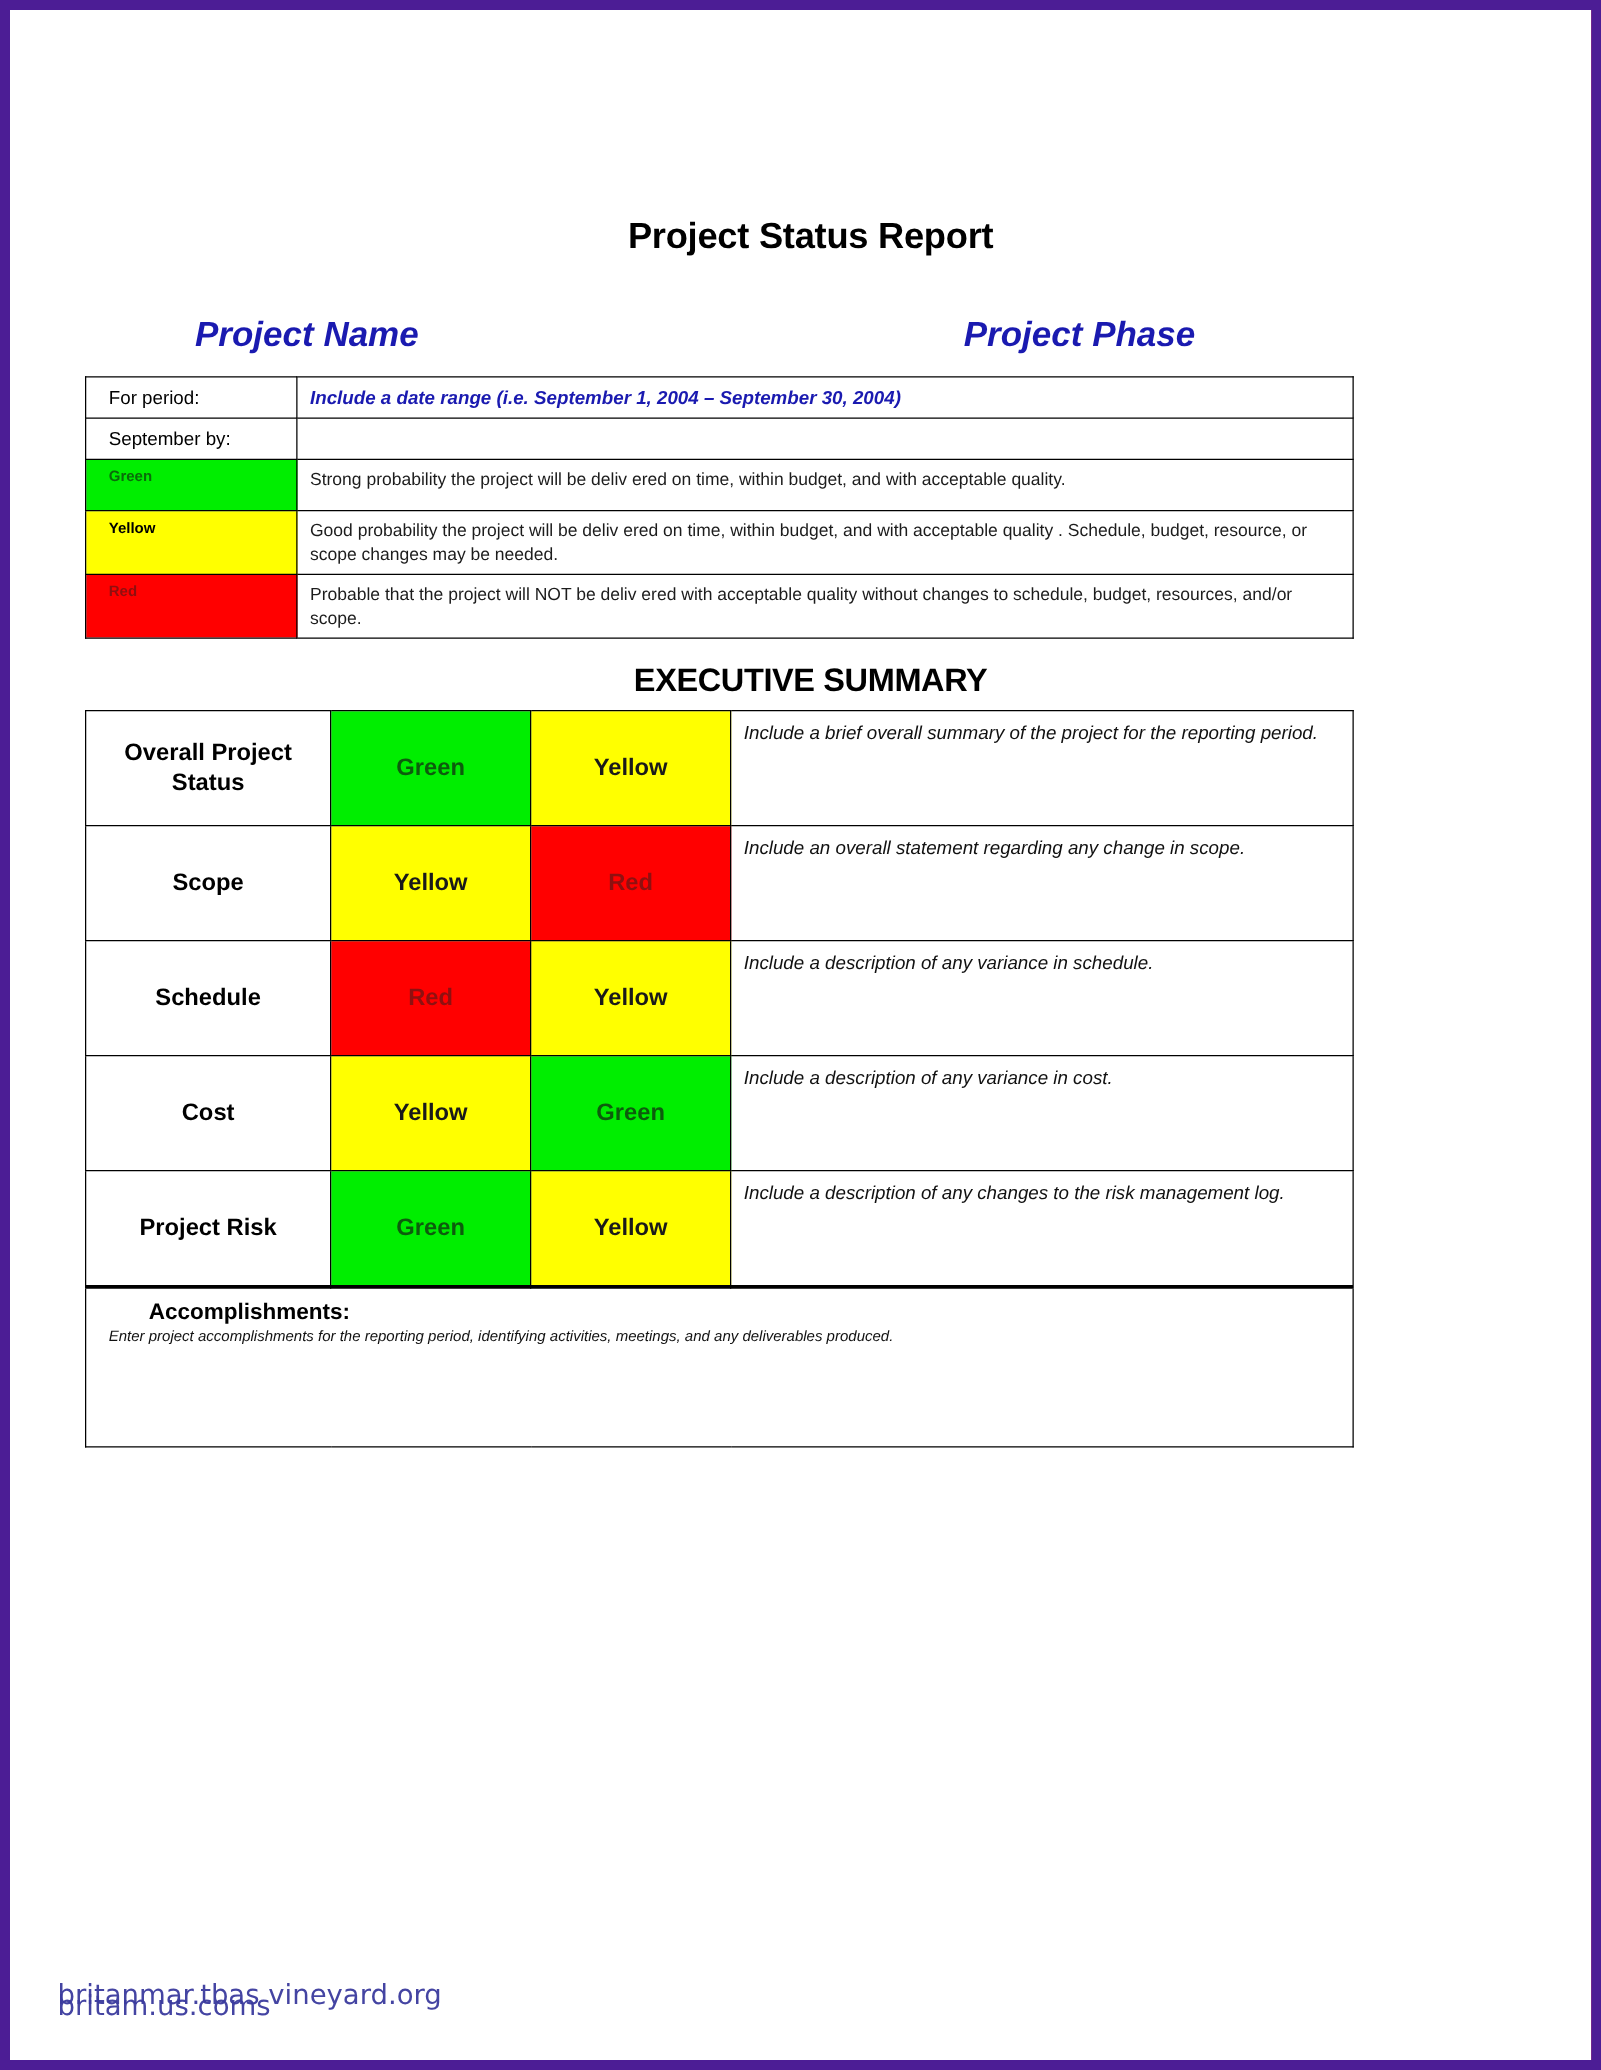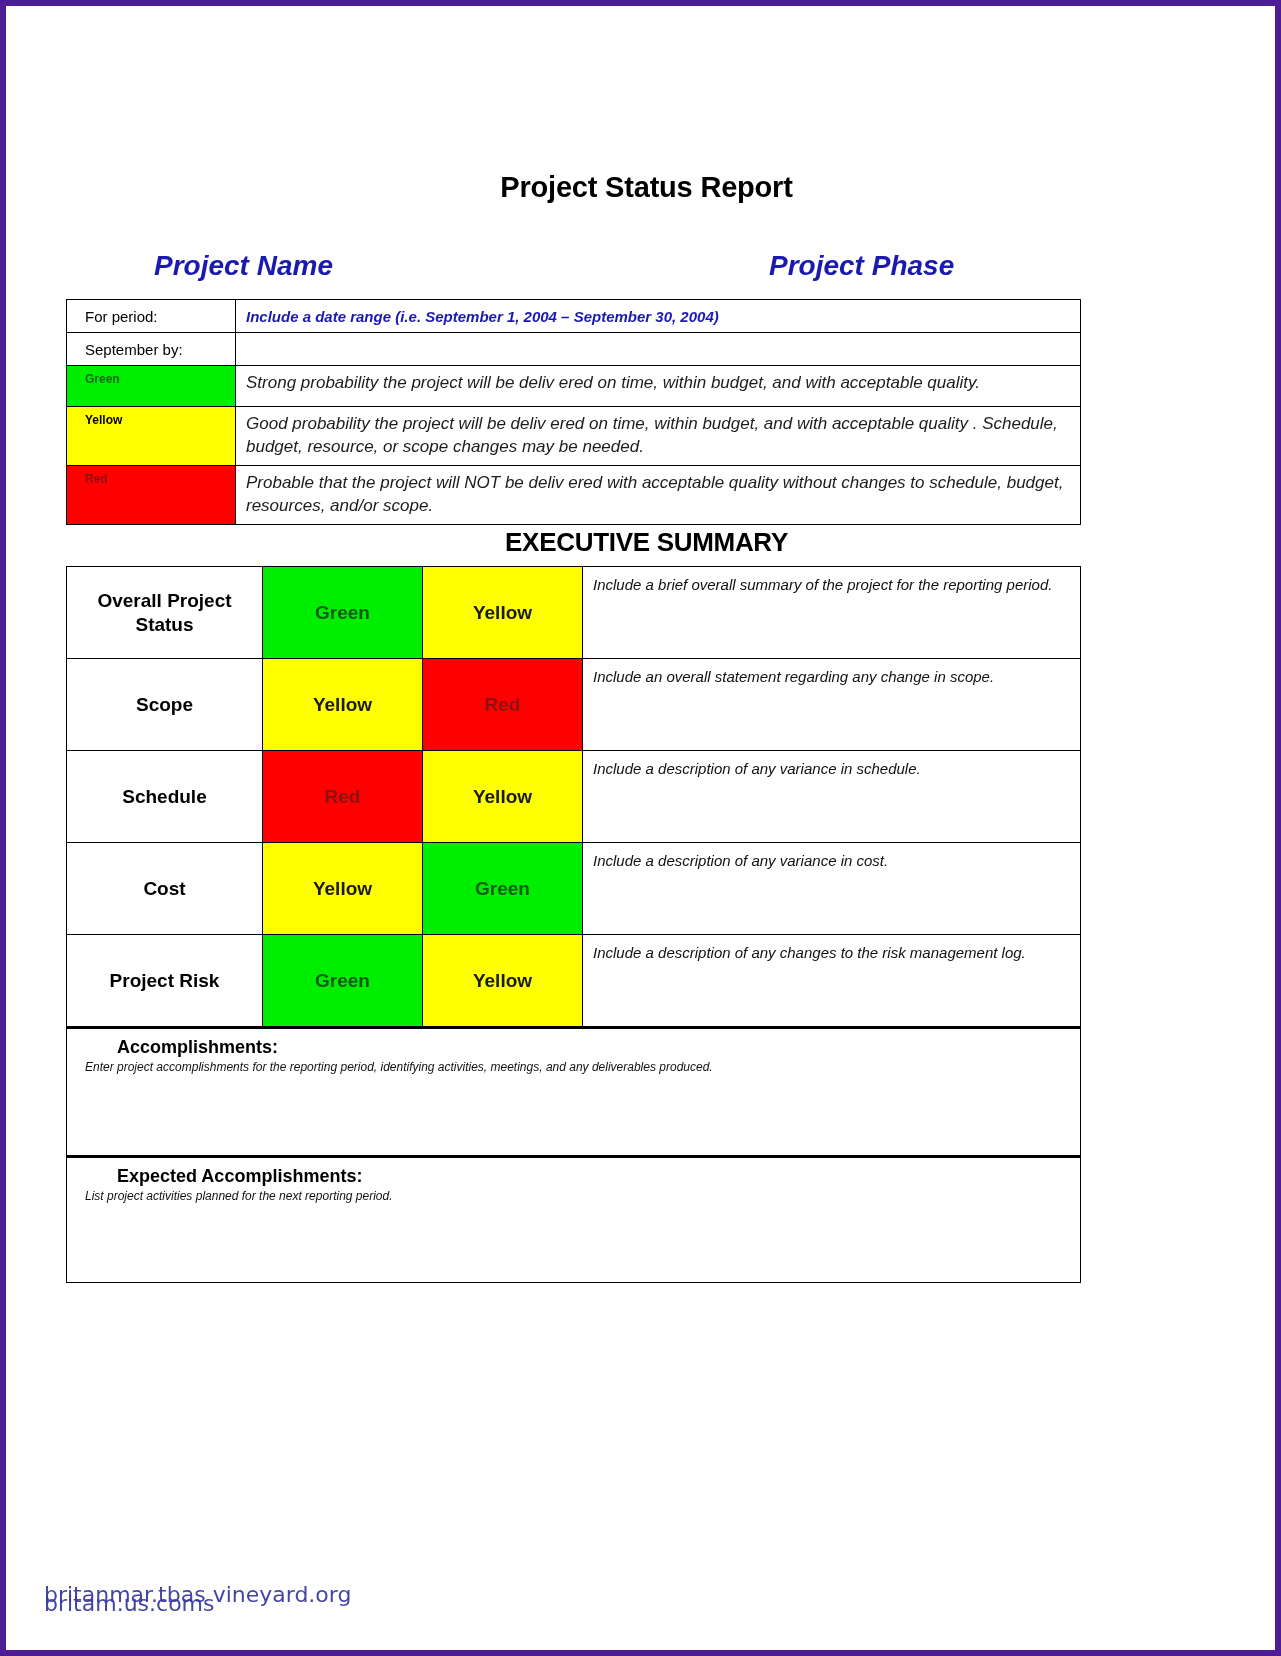--- a/index.html
+++ b/index.html
@@ -6,21 +6,21 @@
     margin: 0;
     padding: 0;
     background: #ffffff;
   }
   .page {
     position: relative;
     width: 1281px;
     height: 1656px;
     background: #be185d;
     box-sizing: border-box;
-    border: 6px solid #4c1d95;
+    border: 8px solid #4c1d95;
     font-family: "Liberation Sans", sans-serif;
     overflow: hidden;
   }
   .sheet {
     position: absolute;
     left: 0; top: 0; right: 0; bottom: 0;
     background: #ffffff;
   }
 
   
@@ -88,26 +88,25 @@
     height: 28px;
     font-size: 12px;
     font-weight: bold;
     padding: 6px 0 6px 18px !important;
     vertical-align: top !important;
   }
   .legend-swatch.green  { background: #00ee00; color: #0a6b0a; }
   .legend-swatch.yellow { background: #ffff00; color: #000000; }
   .legend-swatch.red    { background: #ff0000; color: #8f0f0f; }
   .legend-desc {
-    font-size: 17px;
+    font-size: 14px;
     color: #1c1c1c;
     line-height: 1.35;
     padding: 6px 14px 6px 10px !important;
     vertical-align: top !important;
-    font-style: italic;
   }
   .legend-row-tall td { height: 38px; }
 
   
   .exec-title {
     position: absolute;
     top: 521px;
     left: 0;
     width: 1281px;
     text-align: center;
@@ -298,26 +297,20 @@
       <td class="cell-summary">Include a description of any changes to the risk management log.</td>
     </tr>
 
     <tr class="block block-accomplishments">
       <td colspan="4">
         <div class="block-title">Accomplishments:</div>
         <div class="block-text">Enter project accomplishments for the reporting period, identifying activities, meetings, and any deliverables produced.</div>
       </td>
     </tr>
 
-    <tr class="block block-expected">
-      <td colspan="4">
-        <div class="block-title">Expected Accomplishments:</div>
-        <div class="block-text">List project activities planned for the next reporting period.</div>
-      </td>
-    </tr>
   </tbody>
       </table>
 
   <div class="footer">
     <span class="wm-1">britanmar.tbas vineyard.org</span>
     <span class="wm-2">britam.us.coms</span>
   </div>
 
  </div>
 </div>

